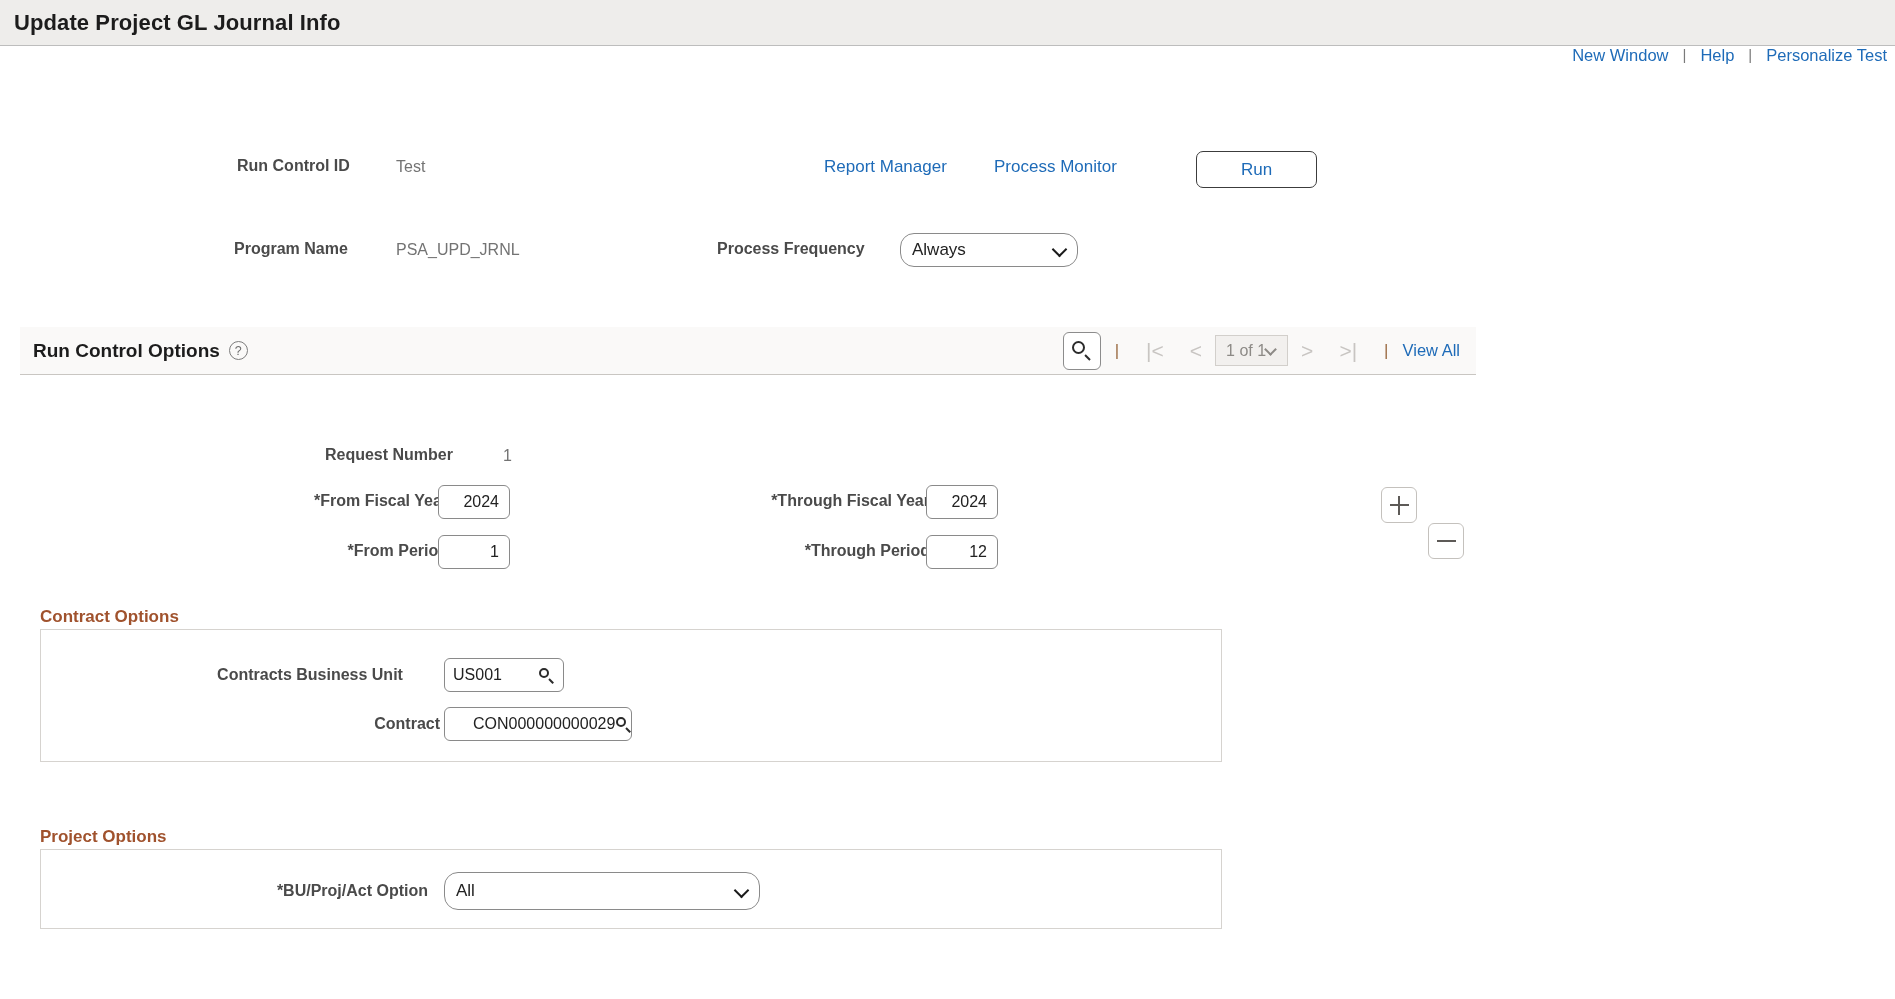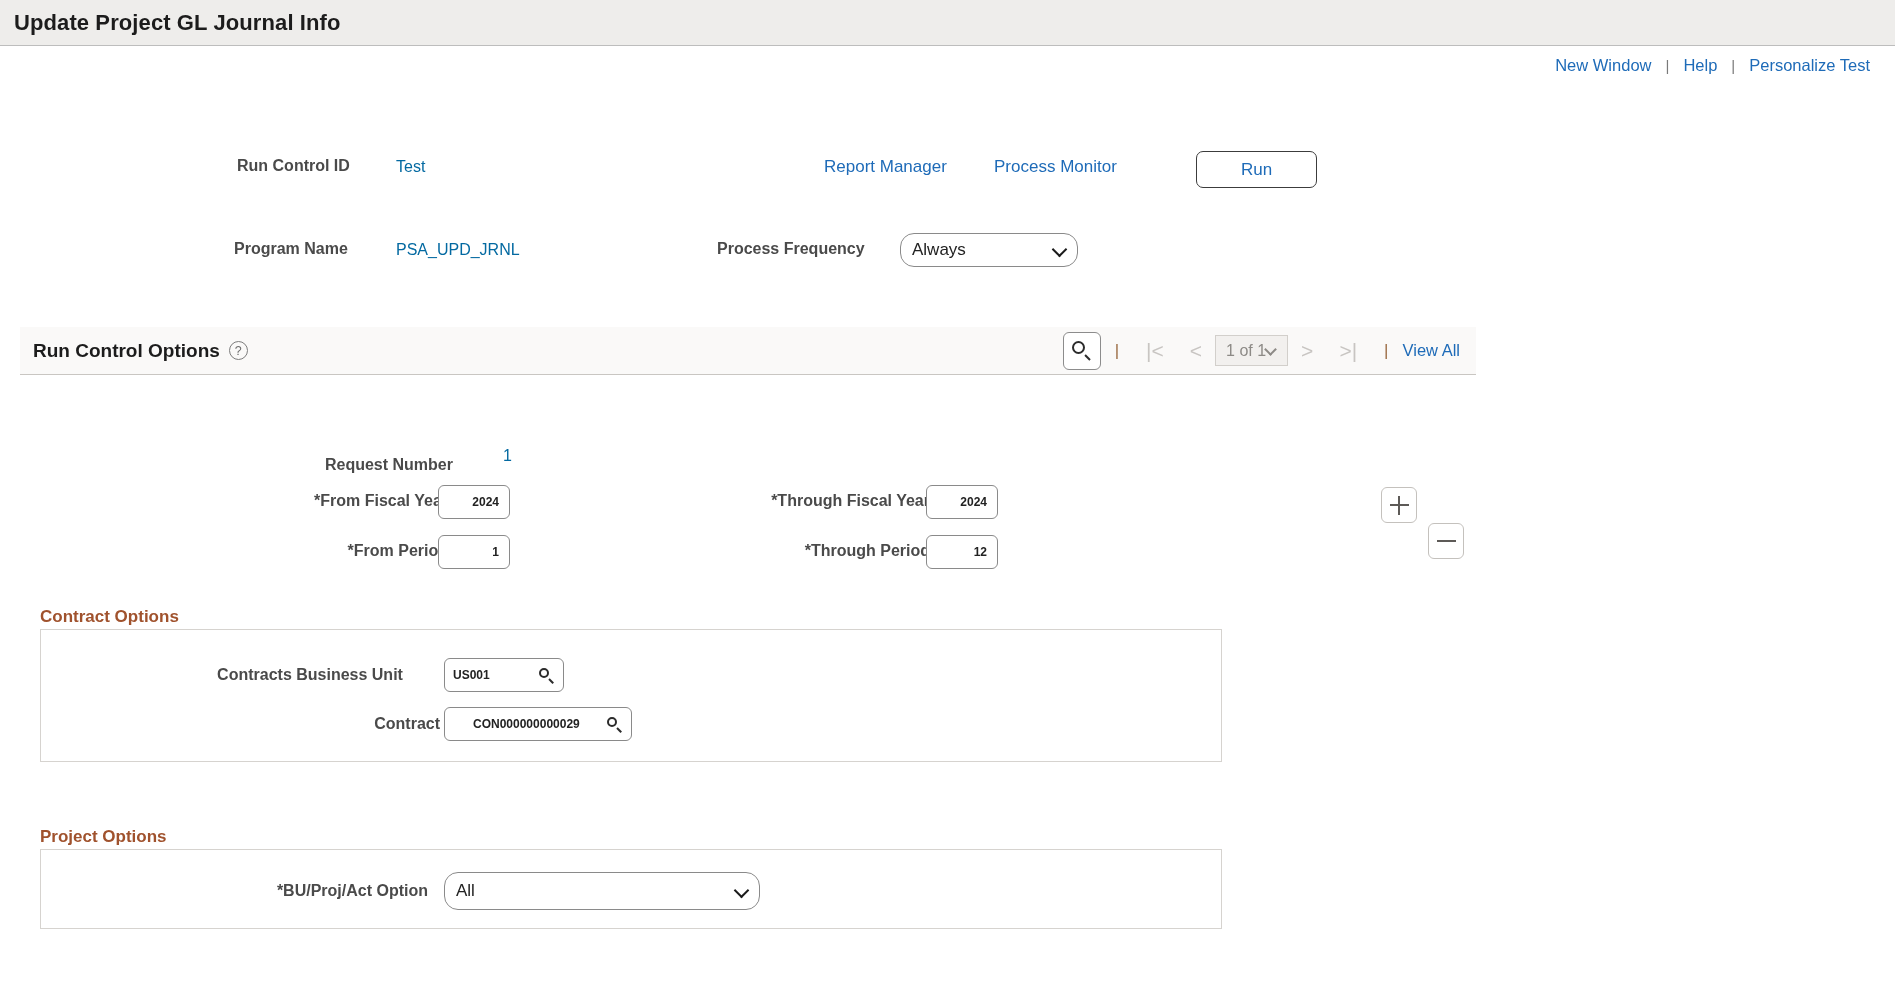--- a/index.html
+++ b/index.html
@@ -30,23 +30,23 @@
     font-weight: bold;
     color: #1c1c1c;
     padding-left: 14px;
     letter-spacing: .1px;
   }
 
   
   .linkbar {
     height: 38px;
     display: flex;
-    align-items: center;
+    align-items: flex-start;
     justify-content: flex-end;
-    padding-right: 25px;
+    padding-right: 8px;
     box-sizing: border-box;
   }
   .linkbar a {
     color: #1e6bb8;
     font-size: 16.5px;
     text-decoration: none;
     white-space: nowrap;
   }
   .linkbar .sep {
     color: #7a7a7a;
@@ -56,36 +56,35 @@
 
   
   .lbl {
     font-weight: bold;
     font-size: 16px;
     color: #4a4a4a;
     white-space: nowrap;
   }
   .val {
     font-size: 16px;
-    color: #0369a1;
+    color: #737373;
     white-space: nowrap;
     text-align: right;
   }
 
   .field-box {
     border: 1px solid #8a8a8a;
     border-radius: 6px;
     background: #fff;
     box-sizing: border-box;
     height: 34px;
     display: flex;
     align-items: center;
-    font-size: 12px;
+    font-size: 16px;
     color: #222;
-    font-weight: bold;
   }
   .field-box.num { justify-content: flex-end; padding-right: 10px; }
   .field-box.lookup { padding-left: 8px; justify-content: space-between; padding-right: 8px; }
 
   .select-box {
     border: 1px solid #8a8a8a;
     border-radius: 14px;
     background: #fff;
     box-sizing: border-box;
     height: 34px;
@@ -365,21 +364,21 @@
 </div>
 
 <div class="abs rowbtn" style="left:1381px; top:403px;">
   <span class="plus-h"></span>
   <span class="plus-v"></span>
 </div>
 <div class="abs rowbtn" style="left:1428px; top:403px;">
   <span class="minus-h"></span>
 </div>
 
-<div class="abs" style="left:278px; top:456px; width:175px; text-align:right;">
+<div class="abs" style="left:278px; top:446px; width:175px; text-align:right;">
   <span class="lbl">Request Number</span>
 </div>
 <div class="abs" style="left:490px; top:447px; width:22px; text-align:right;">
   <span class="val">1</span>
 </div>
 
 <div class="abs" style="left:248px; top:492px; width:200px; text-align:right;">
   <span class="lbl">*From Fiscal Year</span>
 </div>
 <div class="abs field-box num" style="left:438px; top:485px; width:72px;">

